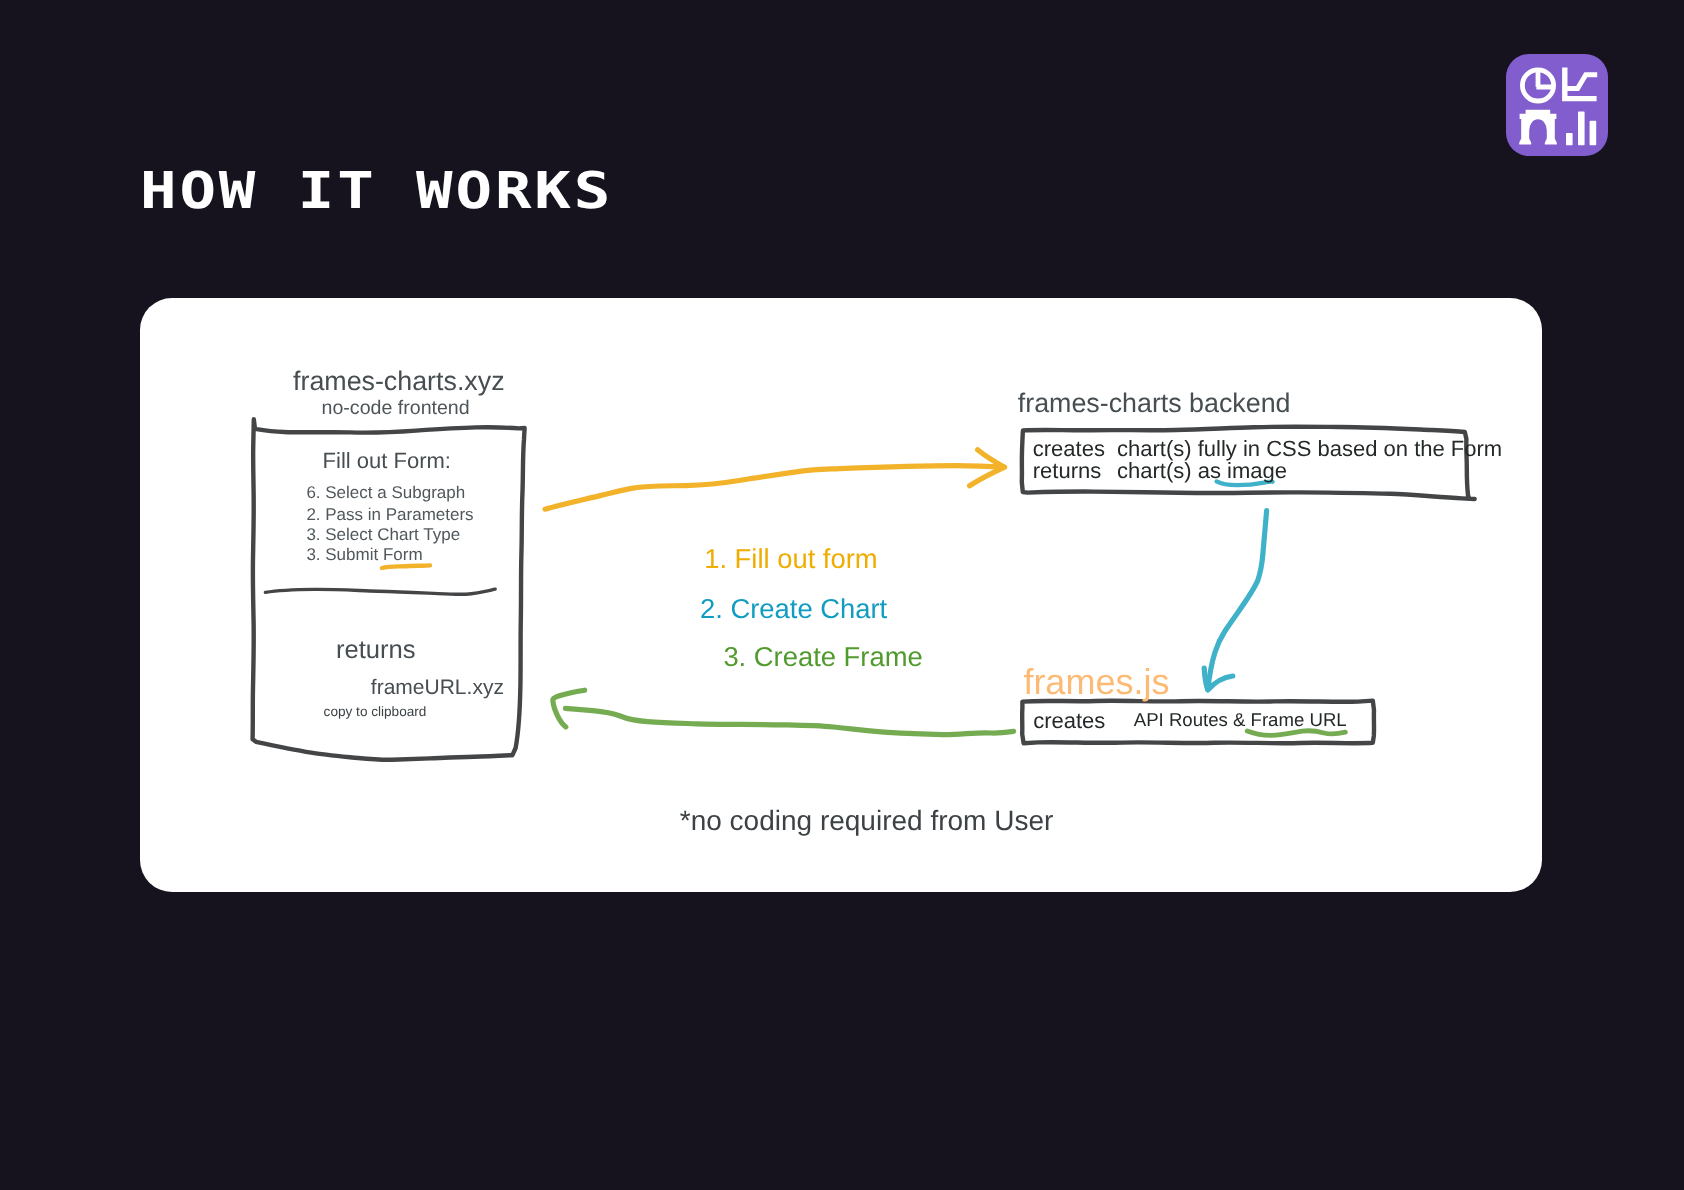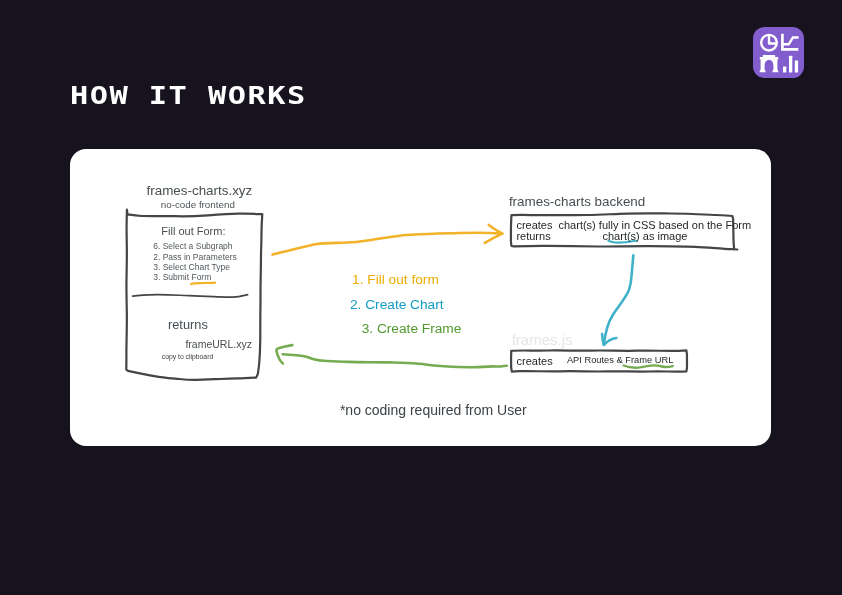--- a/index.html
+++ b/index.html
@@ -12,21 +12,21 @@
          font-size:25.3px;letter-spacing:1.2px;line-height:1;white-space:nowrap;
          transform:scaleX(1.2);transform-origin:left top;}
   .logo{position:absolute;left:753px;top:26.9px;width:51.3px;height:51px;border-radius:11.5px;}
   .logo svg{display:block;}
   .card{position:absolute;left:70.4px;top:149.4px;width:701px;height:296.5px;background:#fff;border-radius:16px;}
 
   .tx{position:absolute;color:#434a4d;white-space:nowrap;line-height:1;}
   .ctr{transform:translateX(-50%);}
   .hand{position:absolute;left:0;top:0;width:842px;height:595px;pointer-events:none;overflow:visible;}
   .t-title{font-size:13.42px;color:#474e52;}
-  .t-title3{font-size:15px;color:#e5e5e5;}
+  .t-title3{font-size:18px;color:#fdba74;}
   .t-title2{font-size:10.5px;color:#474e52;}
   .t-sub{font-size:9.8px;color:#4e5559;}
   .t-h2{font-size:11px;color:#474e52;}
   .t-h3{font-size:12.8px;color:#474e52;}
   .t-li{font-size:8.5px;color:#51585c;}
   .t-note{font-size:6.8px;color:#3c4246;}
   .t-foot{font-size:14px;color:#3c4246;}
   .t-step{font-size:13.7px;}
   .t-row{font-size:11px;color:#242829;}
 </style>
@@ -107,21 +107,21 @@
     <div class="tx t-step" style="left: 350px; top: 297.5px; color: rgb(17, 156, 194);">2. Create Chart</div>
     <div class="tx t-step" style="left: 349.7px; top: 321.5px; color: rgb(81, 154, 46); margin-left: 12px;">3. Create Frame</div>
     <div class="tx t-foot" style="left:339.9px;top:403.1px;">*no coding required from User</div>
   </div>
 
   <div>
     <div class="tx t-title" style="left:508.9px;top:195.4px;">frames-charts backend</div>
     <div class="tx t-row" style="left:516.4px;top:220.0px;">creates</div>
     <div class="tx t-row" style="left:558.5px;top:220.0px;">chart(s) fully in CSS based on the Form</div>
     <div class="tx t-row" style="left:516.4px;top:230.8px;">returns</div>
-    <div class="tx t-row" style="left:558.5px;top:230.8px;margin-left:44px;">chart(s) as image</div>
+    <div class="tx t-row" style="left:558.5px;top:230.8px;">chart(s) as image</div>
   </div>
 
   <div>
     <div class="tx t-title3" style="left:511.7px;top:331.7px;">frames.js</div>
     <div class="tx t-row" style="left:516.6px;top:355.6px;">creates</div>
     <div class="tx t-row" style="left:566.9px;top:355.8px;font-size:9.3px;">API Routes &amp; Frame URL</div>
   </div>
 </div>
 
 </body></html>

